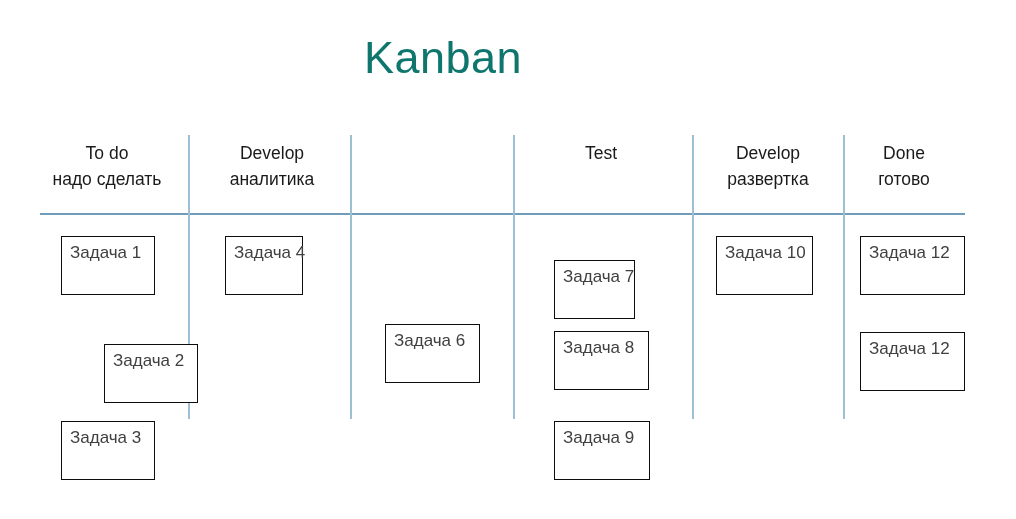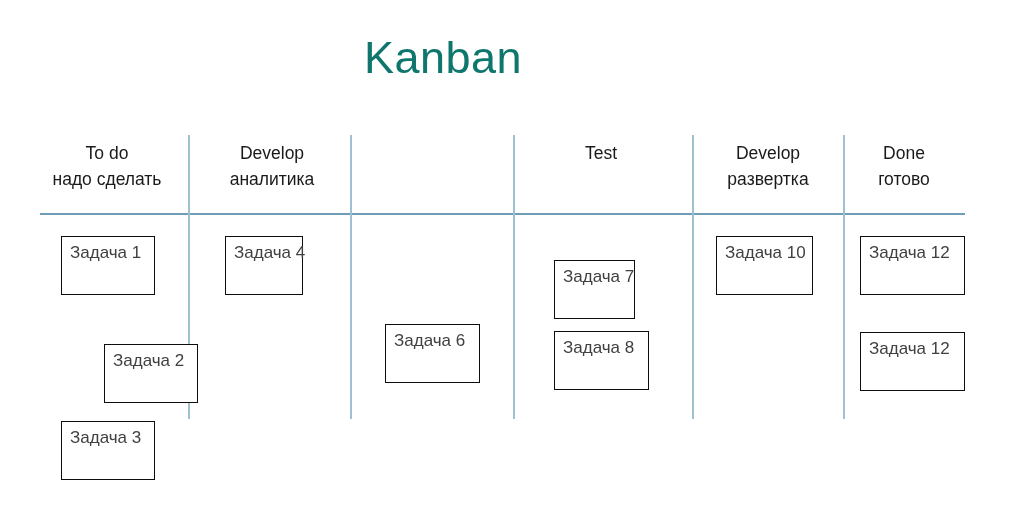--- a/index.html
+++ b/index.html
@@ -141,20 +141,23 @@
   </div>
   <div class="card" id="card5">
     <span class="card-label">Задача 6</span>
   </div>
   <div class="card" id="card6">
     <span class="card-label">Задача 7</span>
   </div>
   <div class="card" id="card7">
     <span class="card-label">Задача 8</span>
   </div>
+  <div class="card" id="card8">
+    <span class="card-label">Задача 9</span>
+  </div>
   <div class="card" id="card9">
     <span class="card-label">Задача 10</span>
   </div>
   <div class="card" id="card10">
     <span class="card-label">Задача 12</span>
   </div>
   <div class="card" id="card11">
     <span class="card-label">Задача 12</span>
   </div>
 

